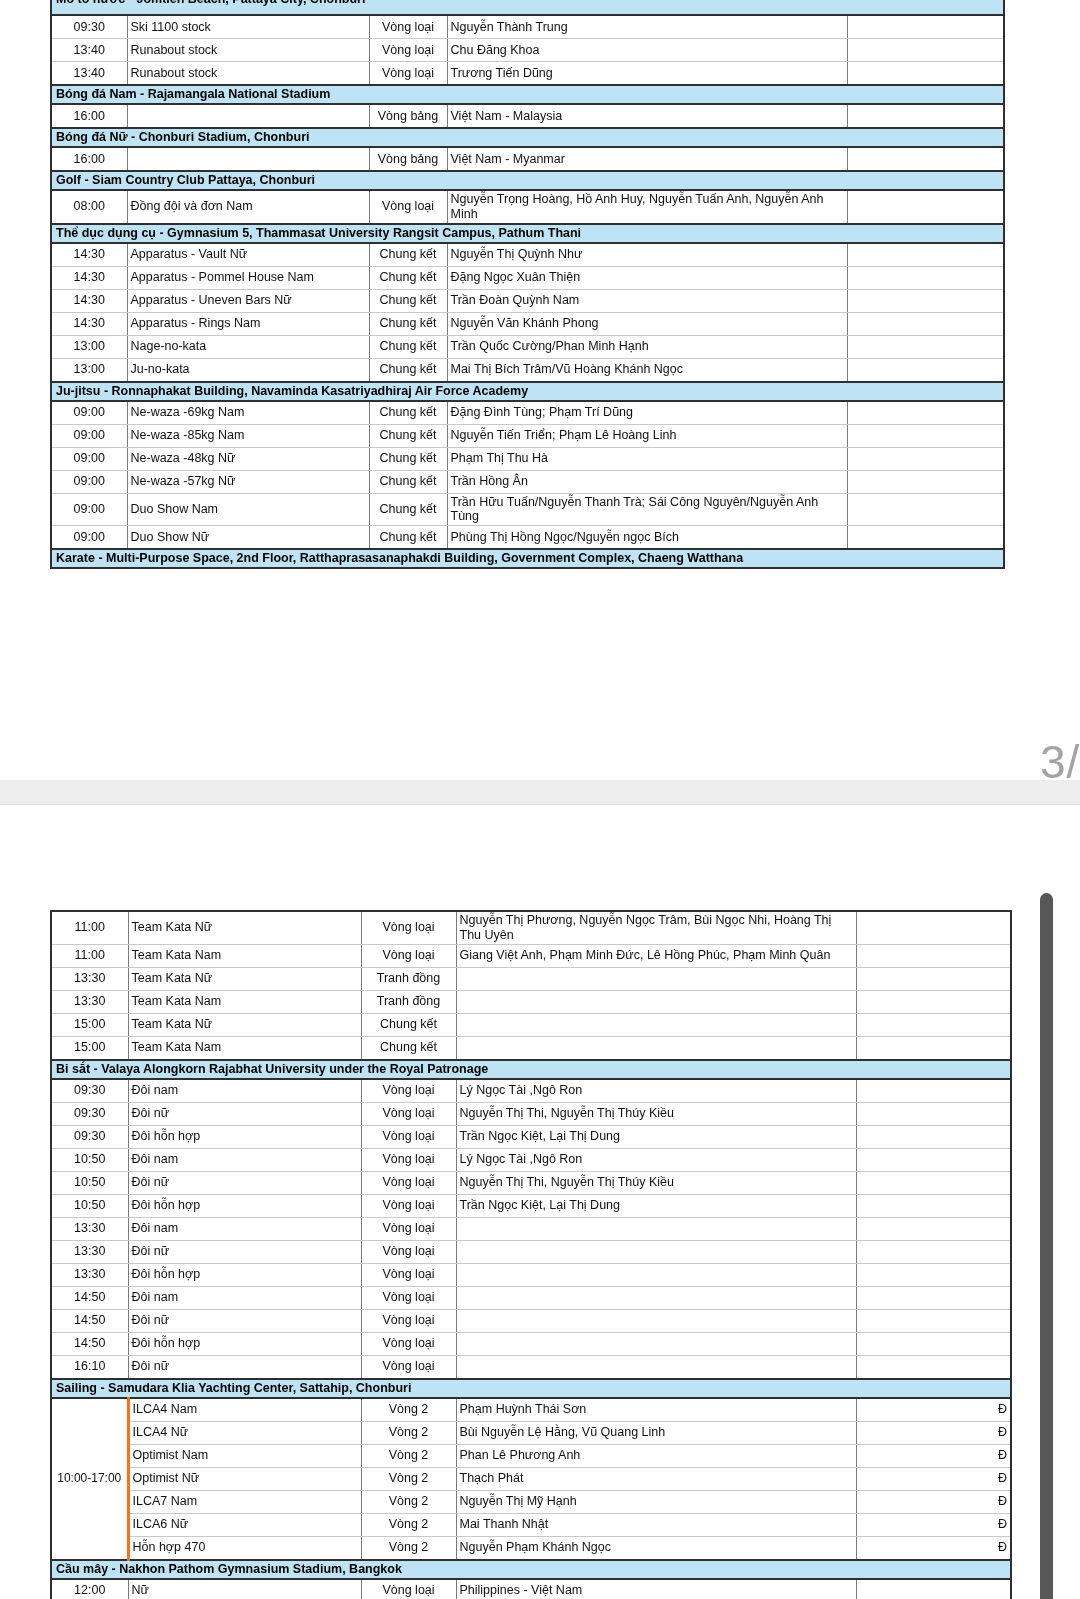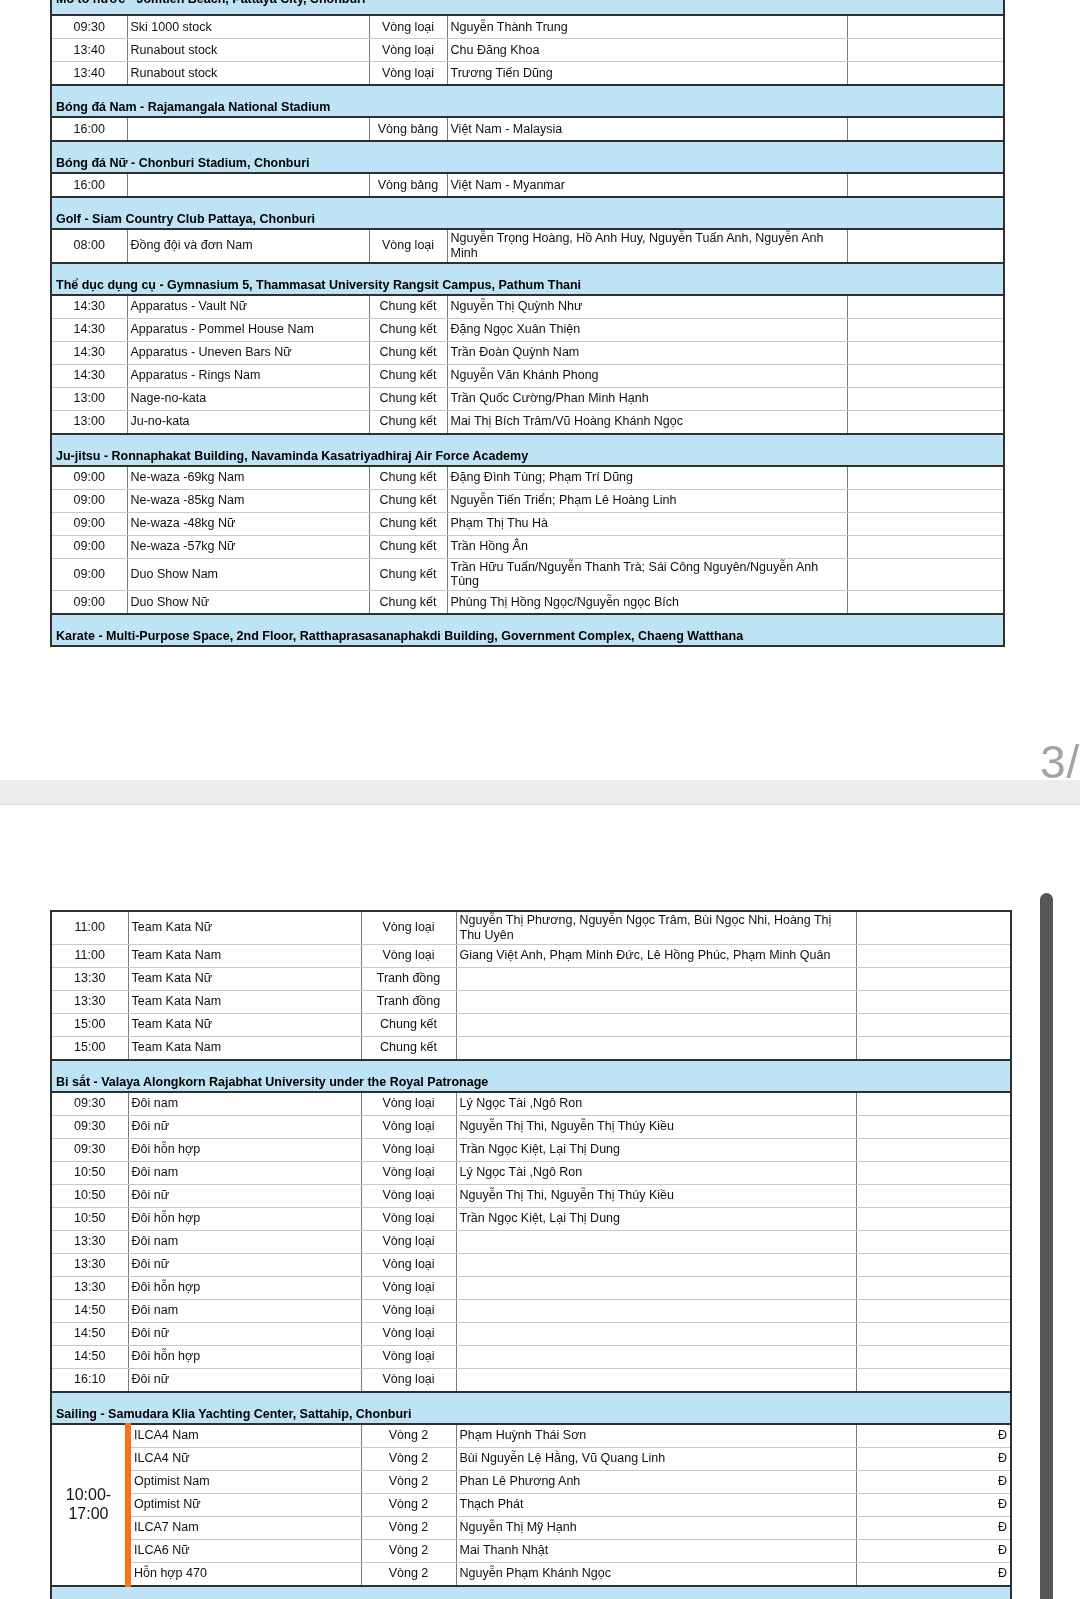--- a/index.html
+++ b/index.html
@@ -32,35 +32,35 @@
     white-space:normal;
     word-wrap:break-word;
   }
   tr.section-row td{
     background:#bee3f4;
     border-top:2px solid #2f2f2f;
     border-bottom:2px solid #2f2f2f;
     font-weight:bold;
     color:#000;
     height:17px;
-    padding:13px 0 0 4px;
+    padding:0 0 0 4px;
   }
   tr.section-row.clipped td{
     border-top:none;
     height:14px;
     padding:0;
   }
   tr.section-row.clipped .clipwrap{
     height:14px;overflow:hidden;
   }
   tr.section-row.clipped .hdr-text{
     margin-top:-8px;padding-left:4px;
   }
   td.c-time{text-align:center;white-space:nowrap;padding:1px 1px;}
-  td.c-time.merged{vertical-align:middle;font-size:16px;border-right:6px solid #f97316;}
+  td.c-time.merged{vertical-align:middle;font-size:12px;border-right:3px solid #f97316;}
   td.c-round{text-align:center;white-space:nowrap;margin-top:16px;}
   td.c-event,td.c-names{text-align:left;}
   td.c-note{text-align:right;padding-right:2px;}
 
   #page-number{
     position:absolute;left:1040px;top:735px;
     font-size:46px;color:#a3a3a3;font-weight:400;
     letter-spacing:1px;white-space:nowrap;
   }
   #page-separator{
@@ -87,21 +87,21 @@
     <tbody id="tbody1">
         <tr class="section-row clipped">
           <td colspan="5">
             <div class="clipwrap">
               <div class="hdr-text">Mô tô nước - Jomtien Beach, Pattaya City, Chonburi</div>
             </div>
           </td>
         </tr>
         <tr>
           <td class="c-time">09:30</td>
-          <td class="c-event">Ski 1000 stock</td>
+          <td class="c-event">Ski 1100 stock</td>
           <td class="c-round">Vòng loại</td>
           <td class="c-names">Nguyễn Thành Trung</td>
           <td class="c-note"></td>
         </tr>
         <tr>
           <td class="c-time">13:40</td>
           <td class="c-event">Runabout stock</td>
           <td class="c-round">Vòng loại</td>
           <td class="c-names">Chu Đăng Khoa</td>
           <td class="c-note"></td>

